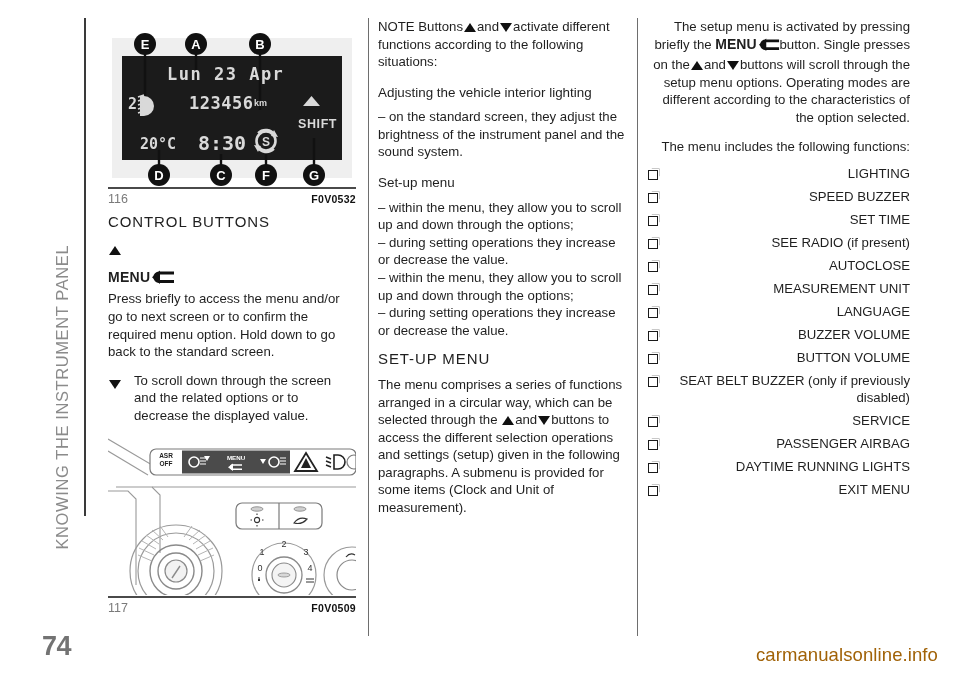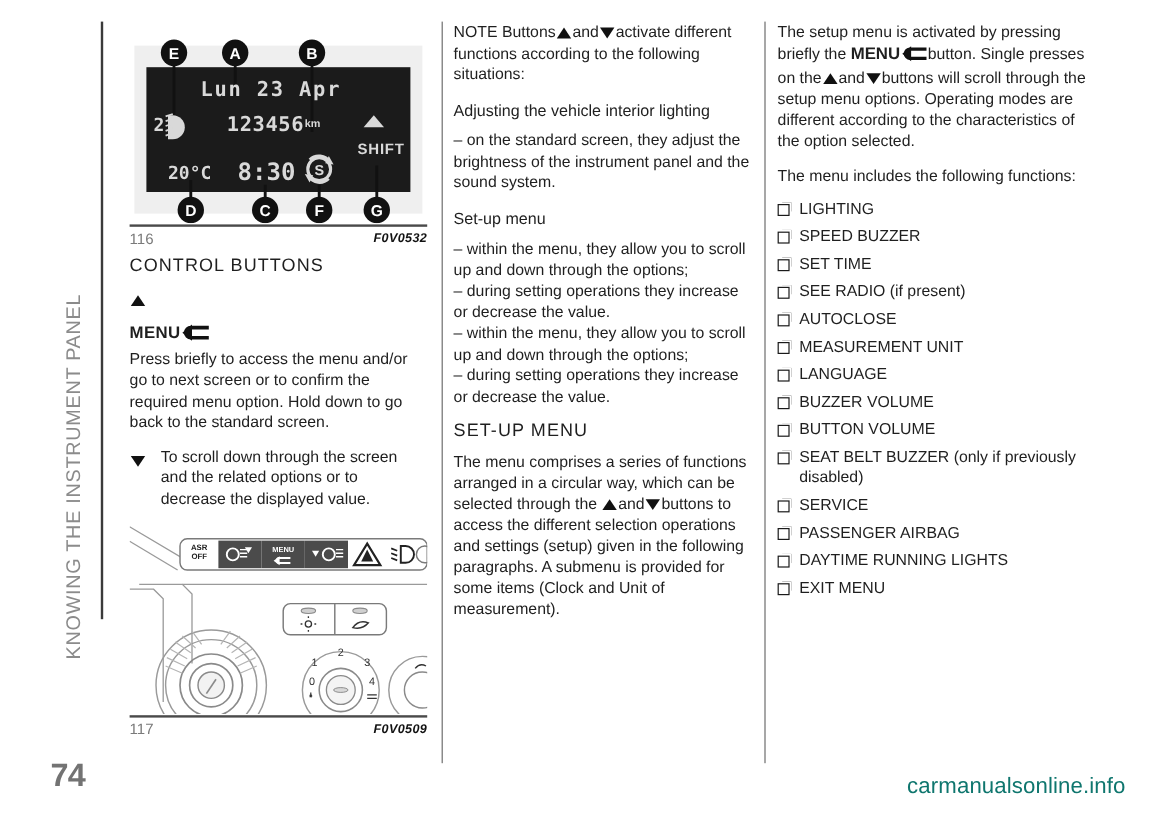--- a/index.html
+++ b/index.html
@@ -56,35 +56,35 @@
     color: #737373;
     letter-spacing: -0.5px;
   }
 
   
   #watermark {
     position: absolute;
     right: 22px;
     bottom: 12px;
     font-size: 18.5px;
-    color: #0f766e;
+    color: #a16207;
     letter-spacing: 0.1px;
   }
 
   
   .col {
     position: absolute;
     top: 18px;
     font-size: 13.2px;
     line-height: 17.6px;
     color: #1f1f1f;
   }
   #col-left  { left: 108px; width: 248px; }
   #col-mid   { left: 378px; width: 248px; }
-  #col-right { left: 648px; width: 262px; }
+  #col-right { left: 648px; width: 262px; text-align: right; }
 
   .divider {
     position: absolute;
     top: 18px;
     width: 1px;
     height: 618px;
     background: #6e6e6e;
   }
   #divider-1 { left: 368px; }
   #divider-2 { left: 637px; }
@@ -111,21 +111,21 @@
   .figure { margin: 0 0 4px 0; }
   .figcap {
     display: flex;
     justify-content: space-between;
     align-items: flex-end;
     border-top: 2px solid #4a4a4a;
     padding-top: 2px;
     margin-top: 1px;
   }
   .figcap .num { font-size: 12.5px; color: #7a7a7a; }
-  .figcap .code { font-size: 10.5px; font-weight: bold; color: #111; letter-spacing: 0.3px; font-style: italic; }
+  .figcap .code { font-size: 10.5px; font-weight: bold; color: #111; letter-spacing: 0.3px; }
 
   
   #figure-cluster svg, #figure-controls svg { display: block; }
 
   
   ul.menu-list { list-style: none; margin: 0; padding: 0; }
   ul.menu-list li {
     position: relative;
     padding-left: 18px;
     margin-bottom: 6.5px;

